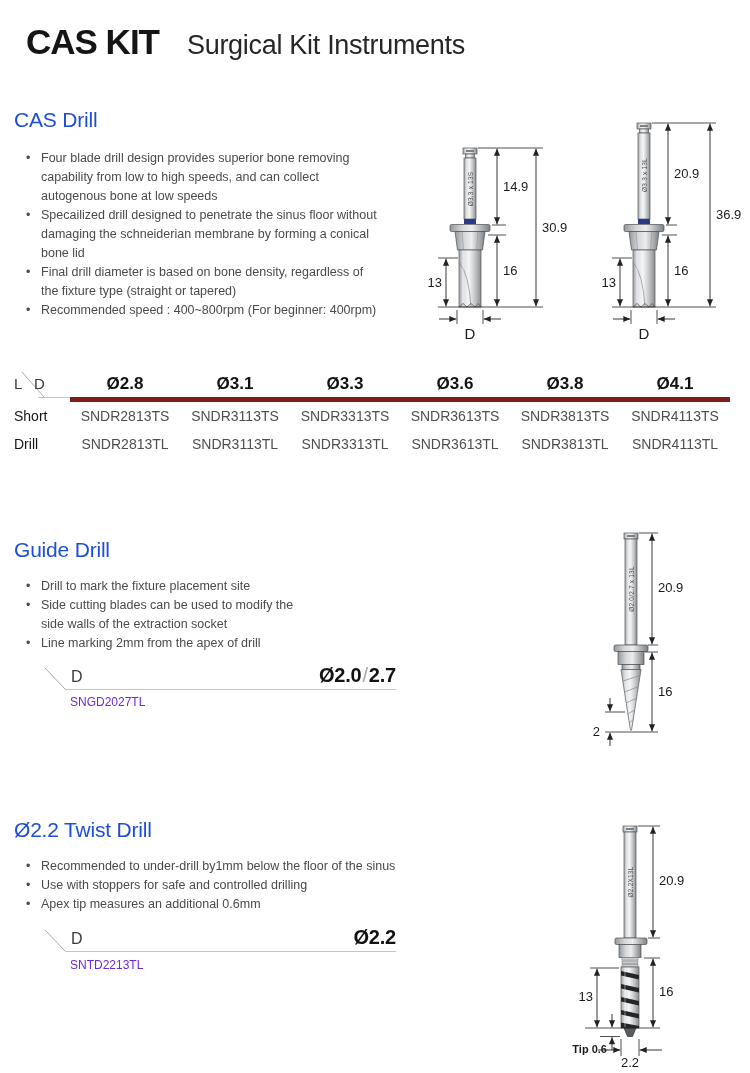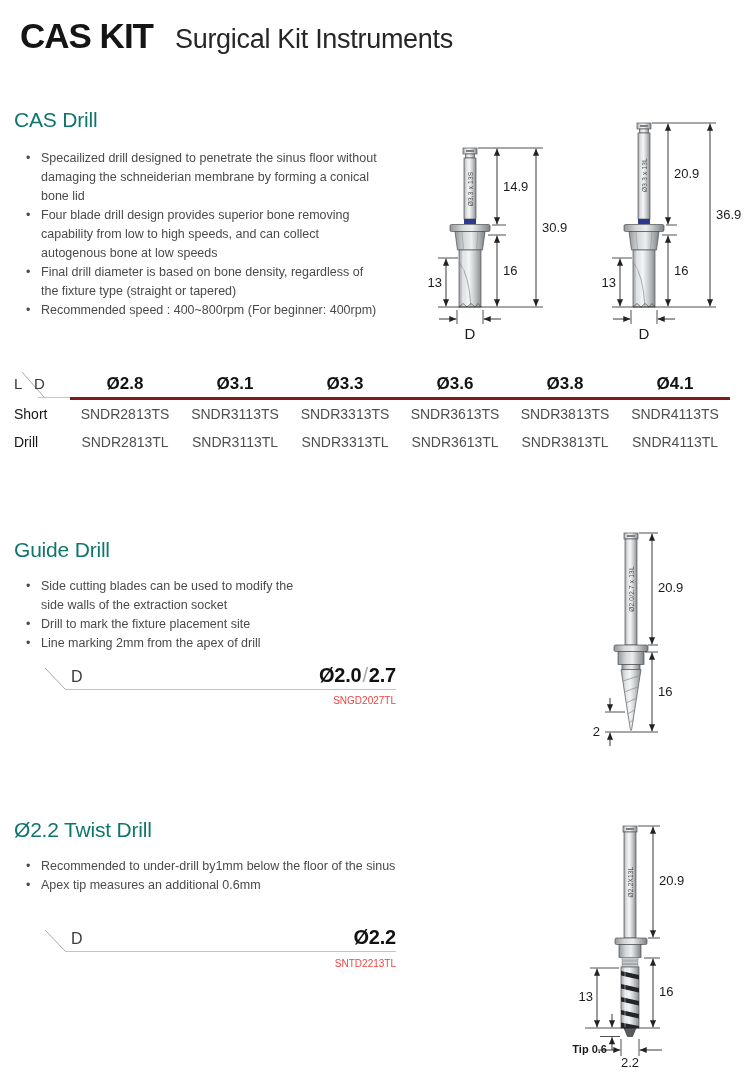--- a/index.html
+++ b/index.html
@@ -1,52 +1,52 @@
 <!DOCTYPE html>
 <html><head>
 <meta charset="utf-8">
 <title>CAS KIT</title>
 <style>
   html,body{margin:0;padding:0;background:#fff;}
   .page{position:relative;width:750px;height:1073px;background:#fff;overflow:hidden;
         font-family:"Liberation Sans","DejaVu Sans",sans-serif;color:#2b2b2b;}
   
   .hdr{position:absolute;left:14px;top:10px;display:flex;align-items:baseline;gap:16px;}
-  .hdr .title{font-size:35px;font-weight:700;letter-spacing:-1px;color:#151515;margin:6px;}
+  .hdr .title{font-size:35px;font-weight:700;letter-spacing:-1px;color:#151515;margin:12px;}
   .hdr .subtitle{font-size:27px;font-weight:400;letter-spacing:-0.3px;color:#262626;}
   
-  .h2{position:absolute;left:14px;font-size:21px;font-weight:500;color:#0f766e;letter-spacing:-0.2px;}
+  .h2{position:absolute;left:14px;font-size:21px;font-weight:500;color:#1d4ed8;letter-spacing:-0.2px;}
   
   .bullets{position:absolute;left:24px;margin:0;padding:0;list-style:none;width:420px;}
   .bullets li{position:relative;padding-left:17px;font-size:12.5px;line-height:19px;color:#4a4a4a;
               white-space:pre-line;}
   .bullets li::before{content:"•";position:absolute;left:2px;top:0;color:#4a4a4a;}
   
   .castable{position:absolute;left:14px;top:371px;width:716px;display:grid;
             grid-template-columns:56px repeat(6,110px);grid-auto-rows:auto;}
-  .castable .hcell{height:26px;border-bottom:3px solid #7f1d1d;display:flex;align-items:center;
+  .castable .hcell{height:26px;border-bottom:5px solid #7f1d1d;display:flex;align-items:center;
                    justify-content:center;font-size:17px;font-weight:700;color:#121212;}
   .castable .corner{position:relative;height:26px;}
   .castable .corner::after{content:"";position:absolute;left:24px;right:0;bottom:-1px;
                    border-bottom:1px solid #c4c4c4;}
   .corner .axl{position:absolute;left:0;top:4px;font-size:15px;color:#3a3a3a;}
   .corner .axd{position:absolute;left:20px;top:4px;font-size:15px;color:#3a3a3a;}
   .corner svg{position:absolute;left:0;top:0;}
   .castable .rlabel{height:28px;display:flex;align-items:center;font-size:14px;font-weight:400;color:#141414;}
   .castable .code{height:28px;display:flex;align-items:center;justify-content:center;
                   font-size:14px;color:#4f4f4f;}
   
   .specrow{position:absolute;left:40px;width:356px;height:24px;}
   .specrow .specline{position:absolute;left:25px;right:0;bottom:0;border-bottom:1px solid #c4c4c4;}
   .specrow .dlab{position:absolute;left:31px;top:2px;font-size:16px;color:#3a3a3a;}
   .specrow svg{position:absolute;left:0;top:0;}
   .specval{position:absolute;left:70px;width:326px;text-align:right;font-size:20px;font-weight:700;
            color:#121212;letter-spacing:-0.2px;}
   .specval .sep{font-weight:400;color:#a9a9a9;padding:0 1px;}
-  .speccode{position:absolute;left:70px;width:326px;text-align:right;font-size:10px;color:#ef4444;}
+  .speccode{position:absolute;left:70px;width:326px;text-align:left;font-size:12px;color:#6d28d9;}
   
   .dg{position:absolute;}
   .metal{fill:url(#gmetal);stroke:#54575a;stroke-width:.7;}
   .metal2{fill:url(#gmetal2);stroke:#4c4f52;stroke-width:.7;}
   .ext{stroke:#222325;stroke-width:.8;fill:none;}
   .dm{stroke:#222325;stroke-width:.9;fill:none;marker-start:url(#ma);marker-end:url(#ma);}
   .dme{stroke:#222325;stroke-width:.9;fill:none;marker-end:url(#ma);}
   .dtx{font-size:13px;fill:#1b1b1d;}
   .dtxb{font-size:11px;font-weight:700;fill:#1b1b1d;}
   .shafttxt{font-size:6.5px;fill:#4e5154;letter-spacing:.2px;text-anchor:middle;}
@@ -82,26 +82,26 @@
 <div class="page">
 
   <header class="hdr">
     <h1 class="title">CAS KIT</h1>
     <div class="subtitle">Surgical Kit Instruments</div>
   </header>
 
   <div class="h2" style="top:108px">CAS Drill</div>
 
   <ul class="bullets" style="top:149px">
+    <li>Four blade drill design provides superior bone removing
+capability from low to high speeds, and can collect
+autogenous bone at low speeds</li>
     <li>Specailized drill designed to penetrate the sinus floor without
 damaging the schneiderian membrane by forming a conical
 bone lid</li>
-    <li>Four blade drill design provides superior bone removing
-capability from low to high speeds, and can collect
-autogenous bone at low speeds</li>
     <li>Final drill diameter is based on bone density, regardless of
 the fixture type (straight or tapered)</li>
     <li>Recommended speed : 400~800rpm (For beginner: 400rpm)</li>
   </ul>
 
   <svg class="dg" style="left:422px;top:138px" width="170" height="210" viewBox="0 0 170 210">
     <g>
       <rect class="metal" x="41" y="10" width="14" height="6"></rect>
       <rect x="44" y="12" width="8" height="2" fill="#7d8083"></rect>
       <rect class="metal" x="43.5" y="16" width="9" height="4"></rect>
@@ -206,23 +206,23 @@
     <div class="code">SNDR3113TL</div>
     <div class="code">SNDR3313TL</div>
     <div class="code">SNDR3613TL</div>
     <div class="code">SNDR3813TL</div>
     <div class="code">SNDR4113TL</div>
   </div>
 
   <div class="h2" style="top:538px">Guide Drill</div>
 
   <ul class="bullets" style="top:577px;width:370px">
+    <li>Drill to mark the fixture placement site</li>
     <li>Side cutting blades can be used to modify the
 side walls of the extraction socket</li>
-    <li>Drill to mark the fixture placement site</li>
     <li>Line marking 2mm from the apex of drill</li>
   </ul>
 
   <div class="specrow" style="top:666px">
     <svg width="27" height="24">
       <line x1="5" y1="2" x2="25" y2="23" stroke="#aaaaaa" stroke-width="1"></line>
     </svg>
     <span class="dlab">D</span>
     <div class="specline"></div>
   </div>
@@ -258,20 +258,21 @@
       <text class="dtx" x="117" y="67">20.9</text>
       <text class="dtx" x="117" y="171">16</text>
       <text class="dtx" x="59" y="211" text-anchor="end">2</text>
     </g>
   </svg>
 
   <div class="h2" style="top:818px">Ø2.2 Twist Drill</div>
 
   <ul class="bullets" style="top:857px;width:430px">
     <li>Recommended to under-drill by1mm below the floor of the sinus</li>
+    <li>Use with stoppers for safe and controlled drilling</li>
     <li>Apex tip measures an additional 0.6mm</li>
   </ul>
 
   <div class="specrow" style="top:928px">
     <svg width="27" height="24">
       <line x1="5" y1="2" x2="25" y2="23" stroke="#aaaaaa" stroke-width="1"></line>
     </svg>
     <span class="dlab">D</span>
     <div class="specline"></div>
   </div>

